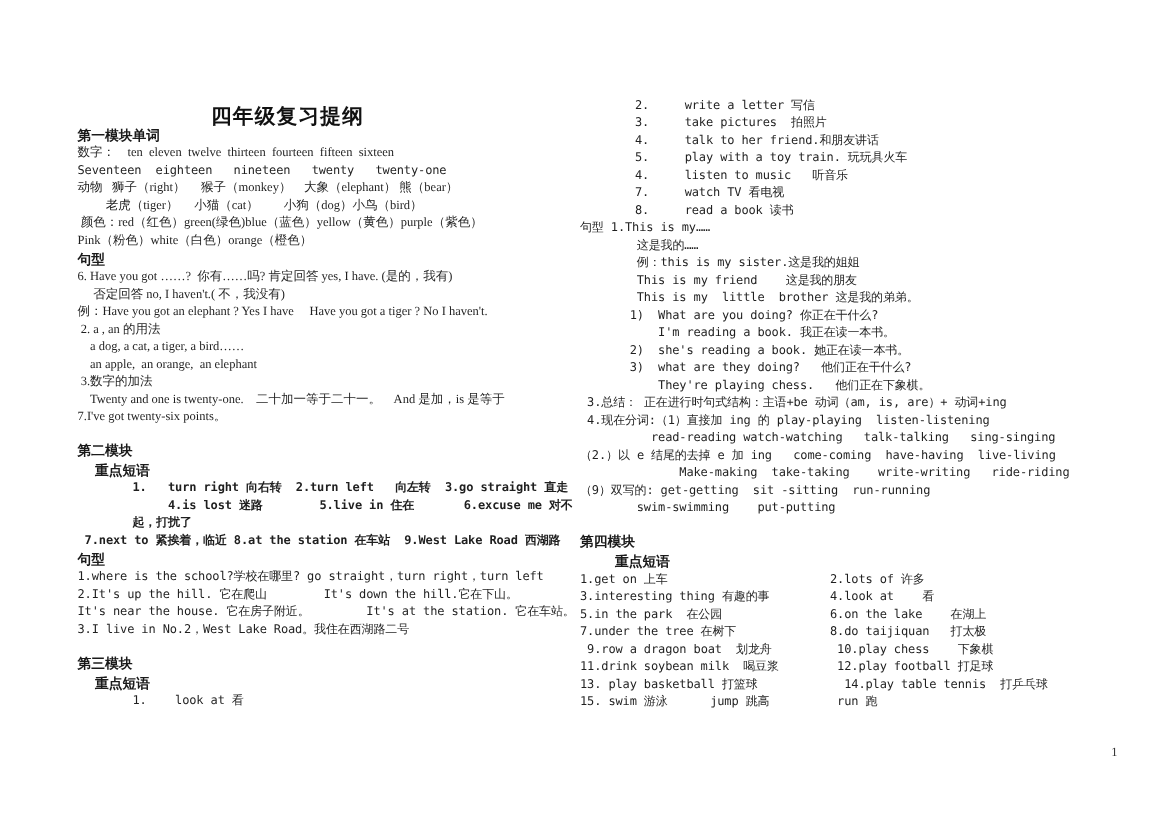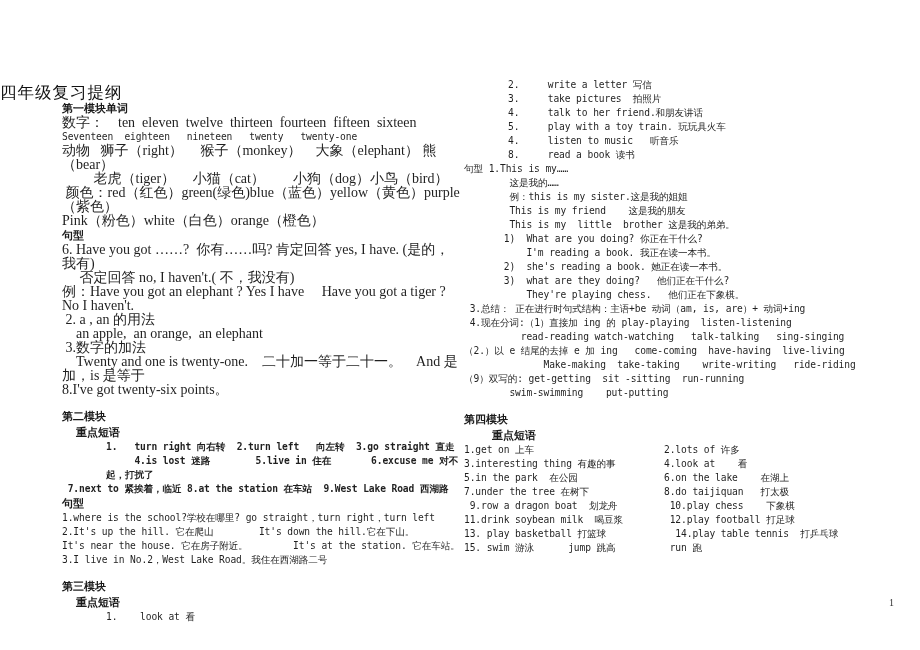--- a/index.html
+++ b/index.html
@@ -18,35 +18,36 @@
   .page {
     position: absolute;
     inset: 0;
     background: #fff;
   }
   .doc-title {
     position: absolute;
     left: 0;
     top: 82px;
     width: 460px;
+    text-align: center;
     font-family: "DejaVu Sans", "Liberation Sans", sans-serif;
-    font-weight: normal;
+    font-weight: bold;
     font-size: 16.5px;
     letter-spacing: 1px;
     color: #111;
   }
   .col {
     position: absolute;
     top: 78px;
   }
   .col-left  { left: 62px;  width: 400px; }
   .col-right { left: 464px; width: 420px; }
 
   .ln {
-    font-size: 14px;
+    font-size: 10px;
     line-height: 14px;
     white-space: pre-wrap;
     color: #1f1f1f;
     letter-spacing: 0;
   }
   
   .serif { font-family: "Liberation Serif", "DejaVu Serif", serif; }
   
   .mono  { font-family: "DejaVu Sans Mono", "Liberation Mono", monospace; font-size: 9.6px; letter-spacing: -0.1px;}
 
@@ -98,24 +99,25 @@
     <div class="ln serif">动物   狮子（right）     猴子（monkey）    大象（elephant） 熊（bear）</div>
     <div class="ln serif">         老虎（tiger）     小猫（cat）        小狗（dog）小鸟（bird）</div>
     <div class="ln serif"> 颜色：red（红色）green(绿色)blue（蓝色）yellow（黄色）purple（紫色）</div>
     <div class="ln serif">Pink（粉色）white（白色）orange（橙色）</div>
 
     <div class="sec-head">句型</div>
     <div class="ln serif">6. Have you got ……?  你有……吗? 肯定回答 yes, I have. (是的，我有)</div>
     <div class="ln serif">     否定回答 no, I haven't.( 不，我没有)</div>
     <div class="ln serif">例：Have you got an elephant ? Yes I have     Have you got a tiger ? No I haven't.</div>
     <div class="ln serif"> 2. a , an 的用法</div>
+    <div class="ln serif">    a dog, a cat, a tiger, a bird……</div>
     <div class="ln serif">    an apple,  an orange,  an elephant</div>
     <div class="ln serif"> 3.数字的加法</div>
     <div class="ln serif">    Twenty and one is twenty-one.    二十加一等于二十一。    And 是加，is 是等于</div>
-    <div class="ln serif">8.I've got twenty-six points。</div>
+    <div class="ln serif">7.I've got twenty-six points。</div>
 
     <div class="mod-head">第二模块</div>
     <div class="sec-head ind1">重点短语</div>
     <div class="ln mono b ind3">1.   turn right 向右转  2.turn left   向左转  3.go straight 直走</div>
     <div class="ln mono b ind3">     4.is lost 迷路        5.live in 住在       6.excuse me 对不起，打扰了</div>
     <div class="ln mono b"> 7.next to 紧挨着，临近 8.at the station 在车站  9.West Lake Road 西湖路</div>
     <div class="sec-head">句型</div>
     <div class="ln mono">1.where is the school?学校在哪里? go straight，turn right，turn left</div>
     <div class="ln mono">2.It's up the hill. 它在爬山        It's down the hill.它在下山。</div>
     <div class="ln mono">It's near the house. 它在房子附近。        It's at the station. 它在车站。</div>
@@ -127,20 +129,21 @@
 
   </div>
 
   <div class="col col-right">
 
     <div class="ln mono ind3">2.     write a letter 写信</div>
     <div class="ln mono ind3">3.     take pictures  拍照片</div>
     <div class="ln mono ind3">4.     talk to her friend.和朋友讲话</div>
     <div class="ln mono ind3">5.     play with a toy train. 玩玩具火车</div>
     <div class="ln mono ind3">4.     listen to music   听音乐</div>
+    <div class="ln mono ind3">7.     watch TV 看电视</div>
     <div class="ln mono ind3">8.     read a book 读书</div>
 
     <div class="ln mono">句型 1.This is my……</div>
     <div class="ln mono">        这是我的……</div>
     <div class="ln mono">        例：this is my sister.这是我的姐姐</div>
     <div class="ln mono">        This is my friend    这是我的朋友</div>
     <div class="ln mono">        This is my  little  brother 这是我的弟弟。</div>
 
     <div class="ln mono">       1)  What are you doing? 你正在干什么?</div>
     <div class="ln mono">           I'm reading a book. 我正在读一本书。</div>

